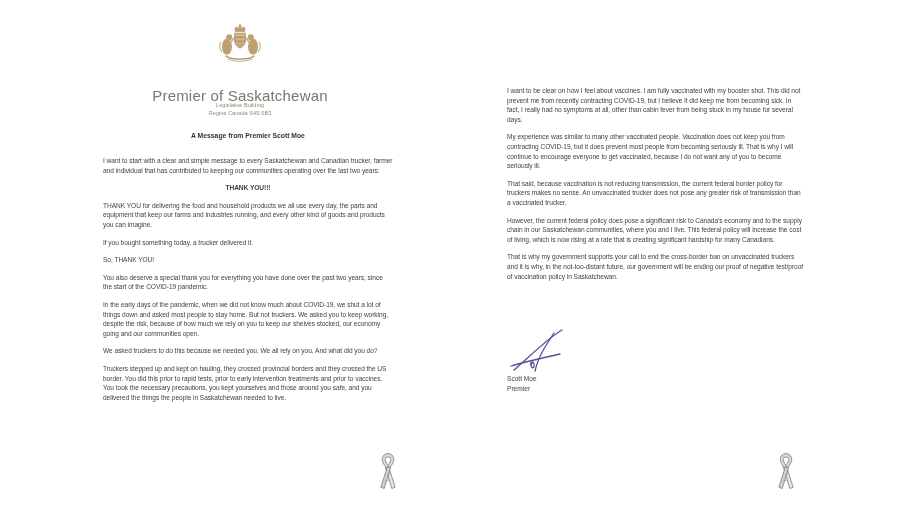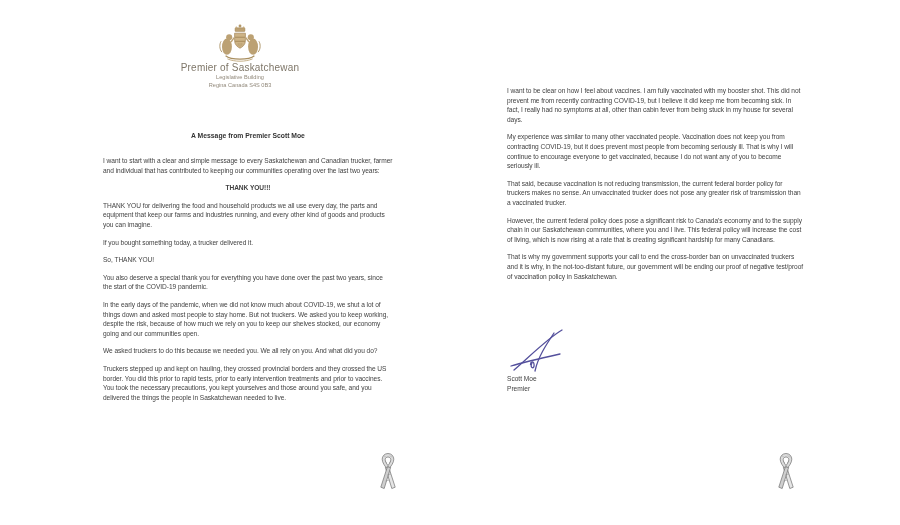--- a/index.html
+++ b/index.html
@@ -23,24 +23,25 @@
     filter: blur(0.3px);
   }
   .letterhead-text {
     position: absolute;
     left: 140px;
     top: 62px;
     width: 200px;
     text-align: center;
   }
   .lh-title {
-    font-size: 10px;
+    font-size: 15px;
     line-height: 12px;
     color: #7e7668;
     letter-spacing: 0.2px;
+    margin-top: 28px;
   }
   .lh-sub {
     font-size: 5.6px;
     line-height: 7.5px;
     color: #92897b;
   }
 
   
   .heading-1 {
     position: absolute;

